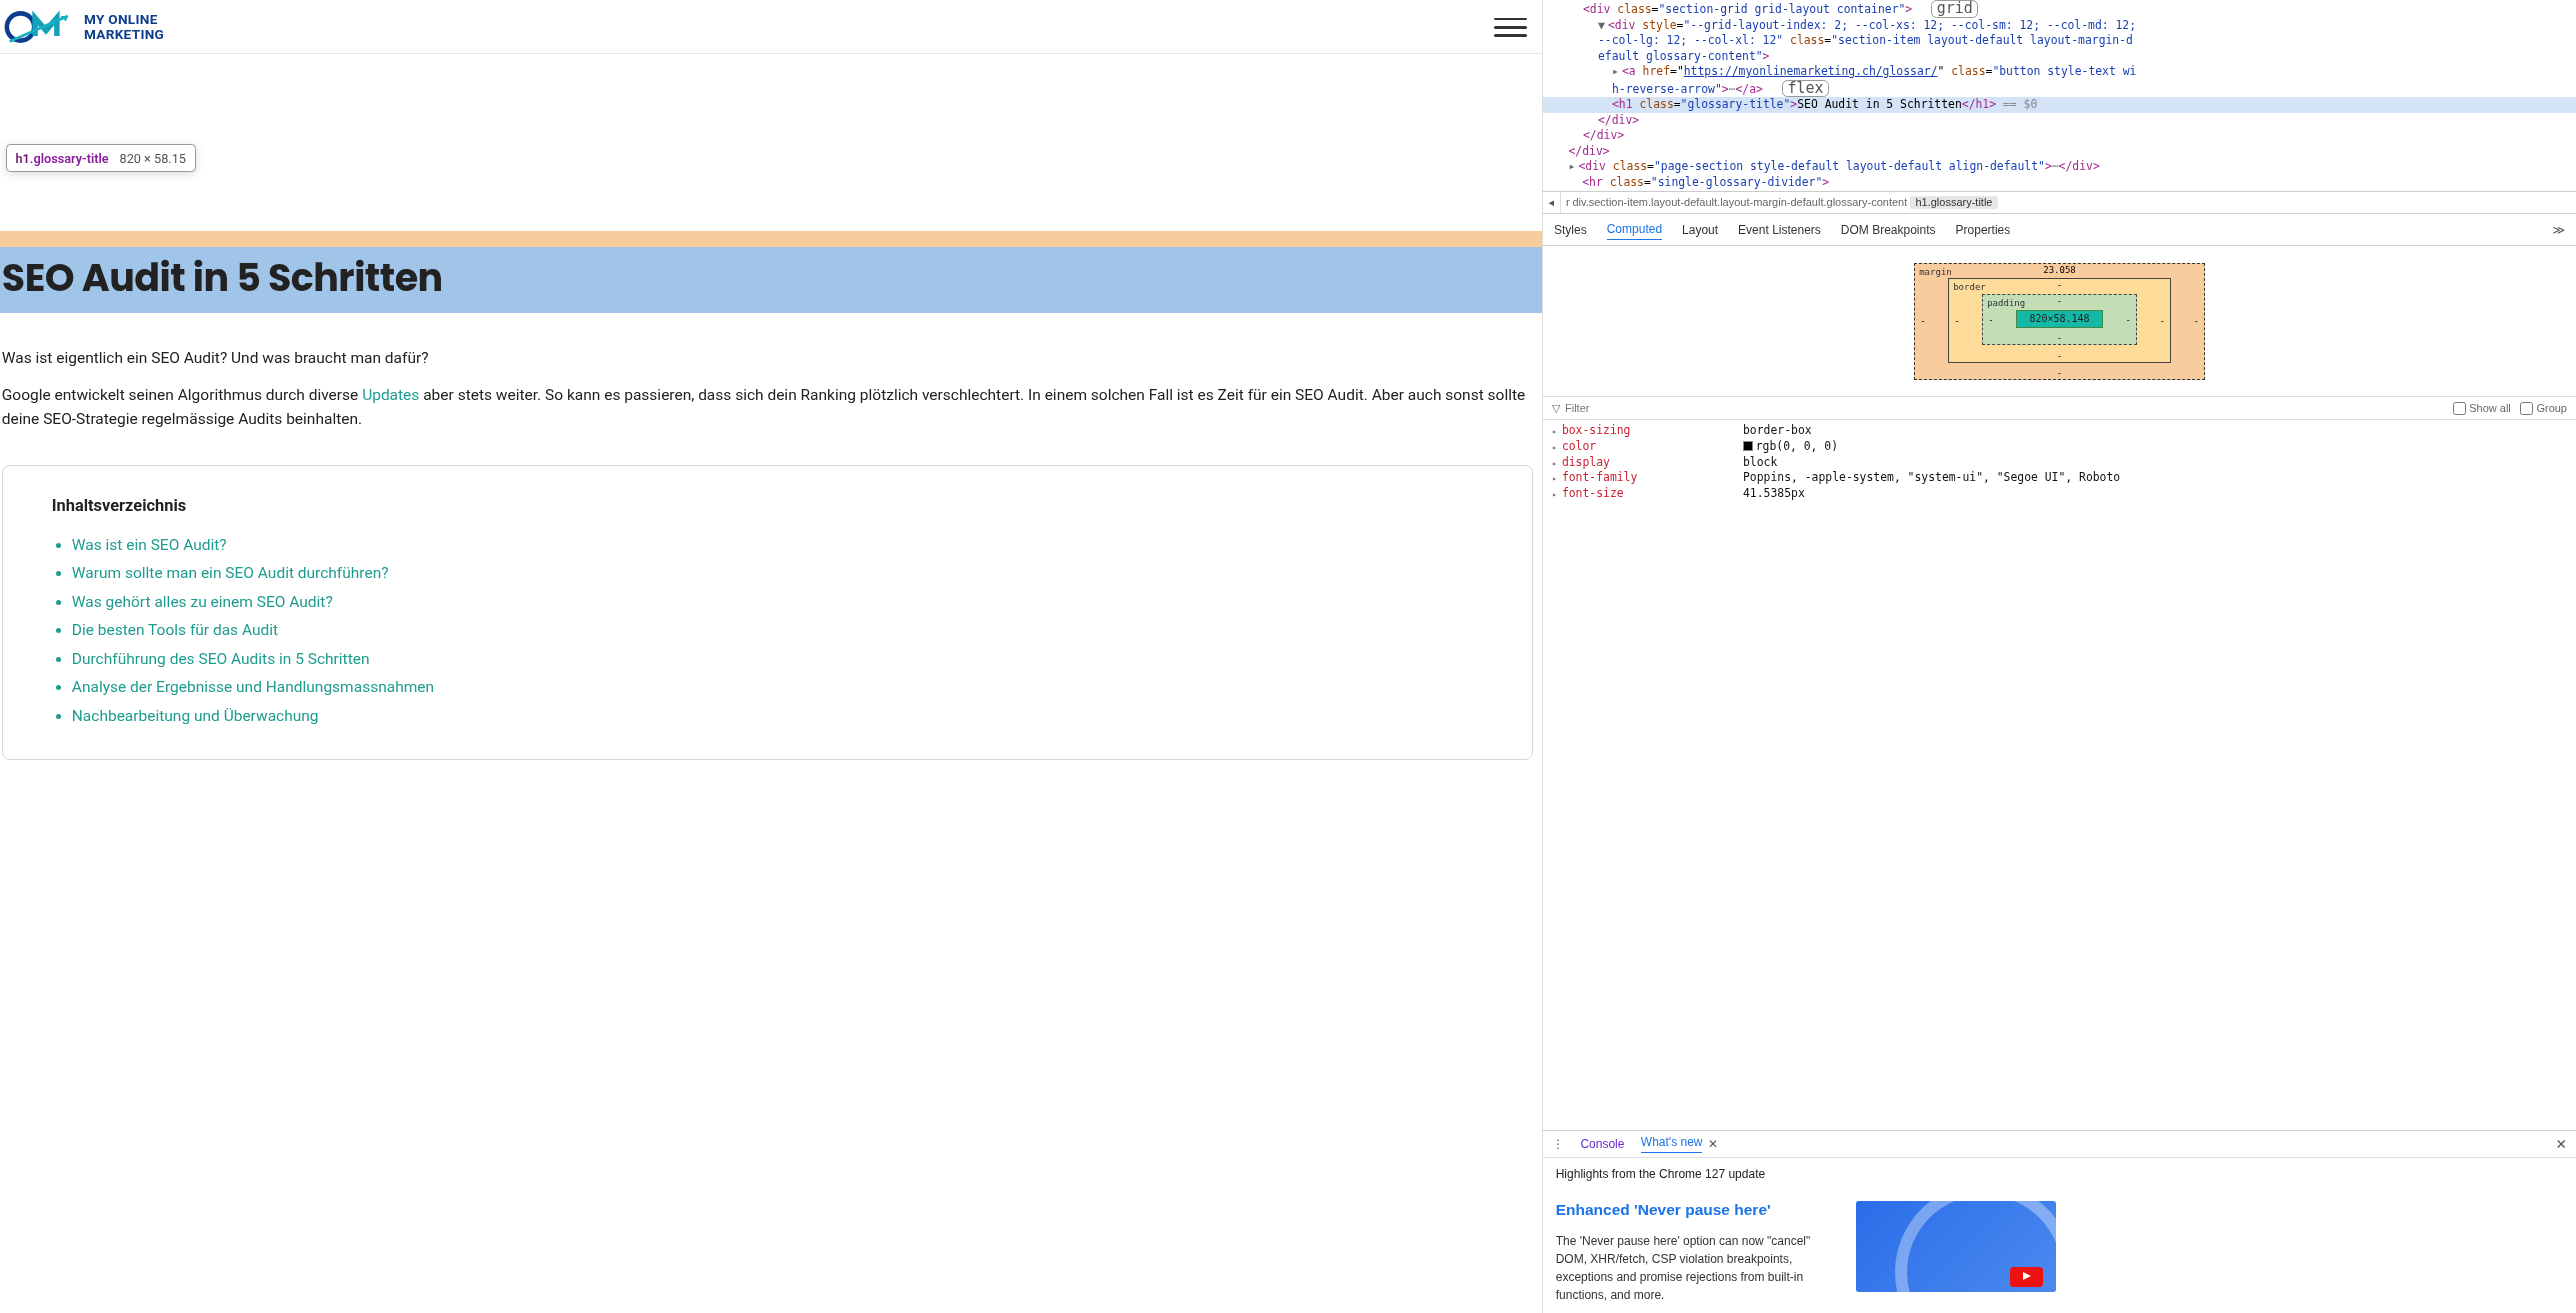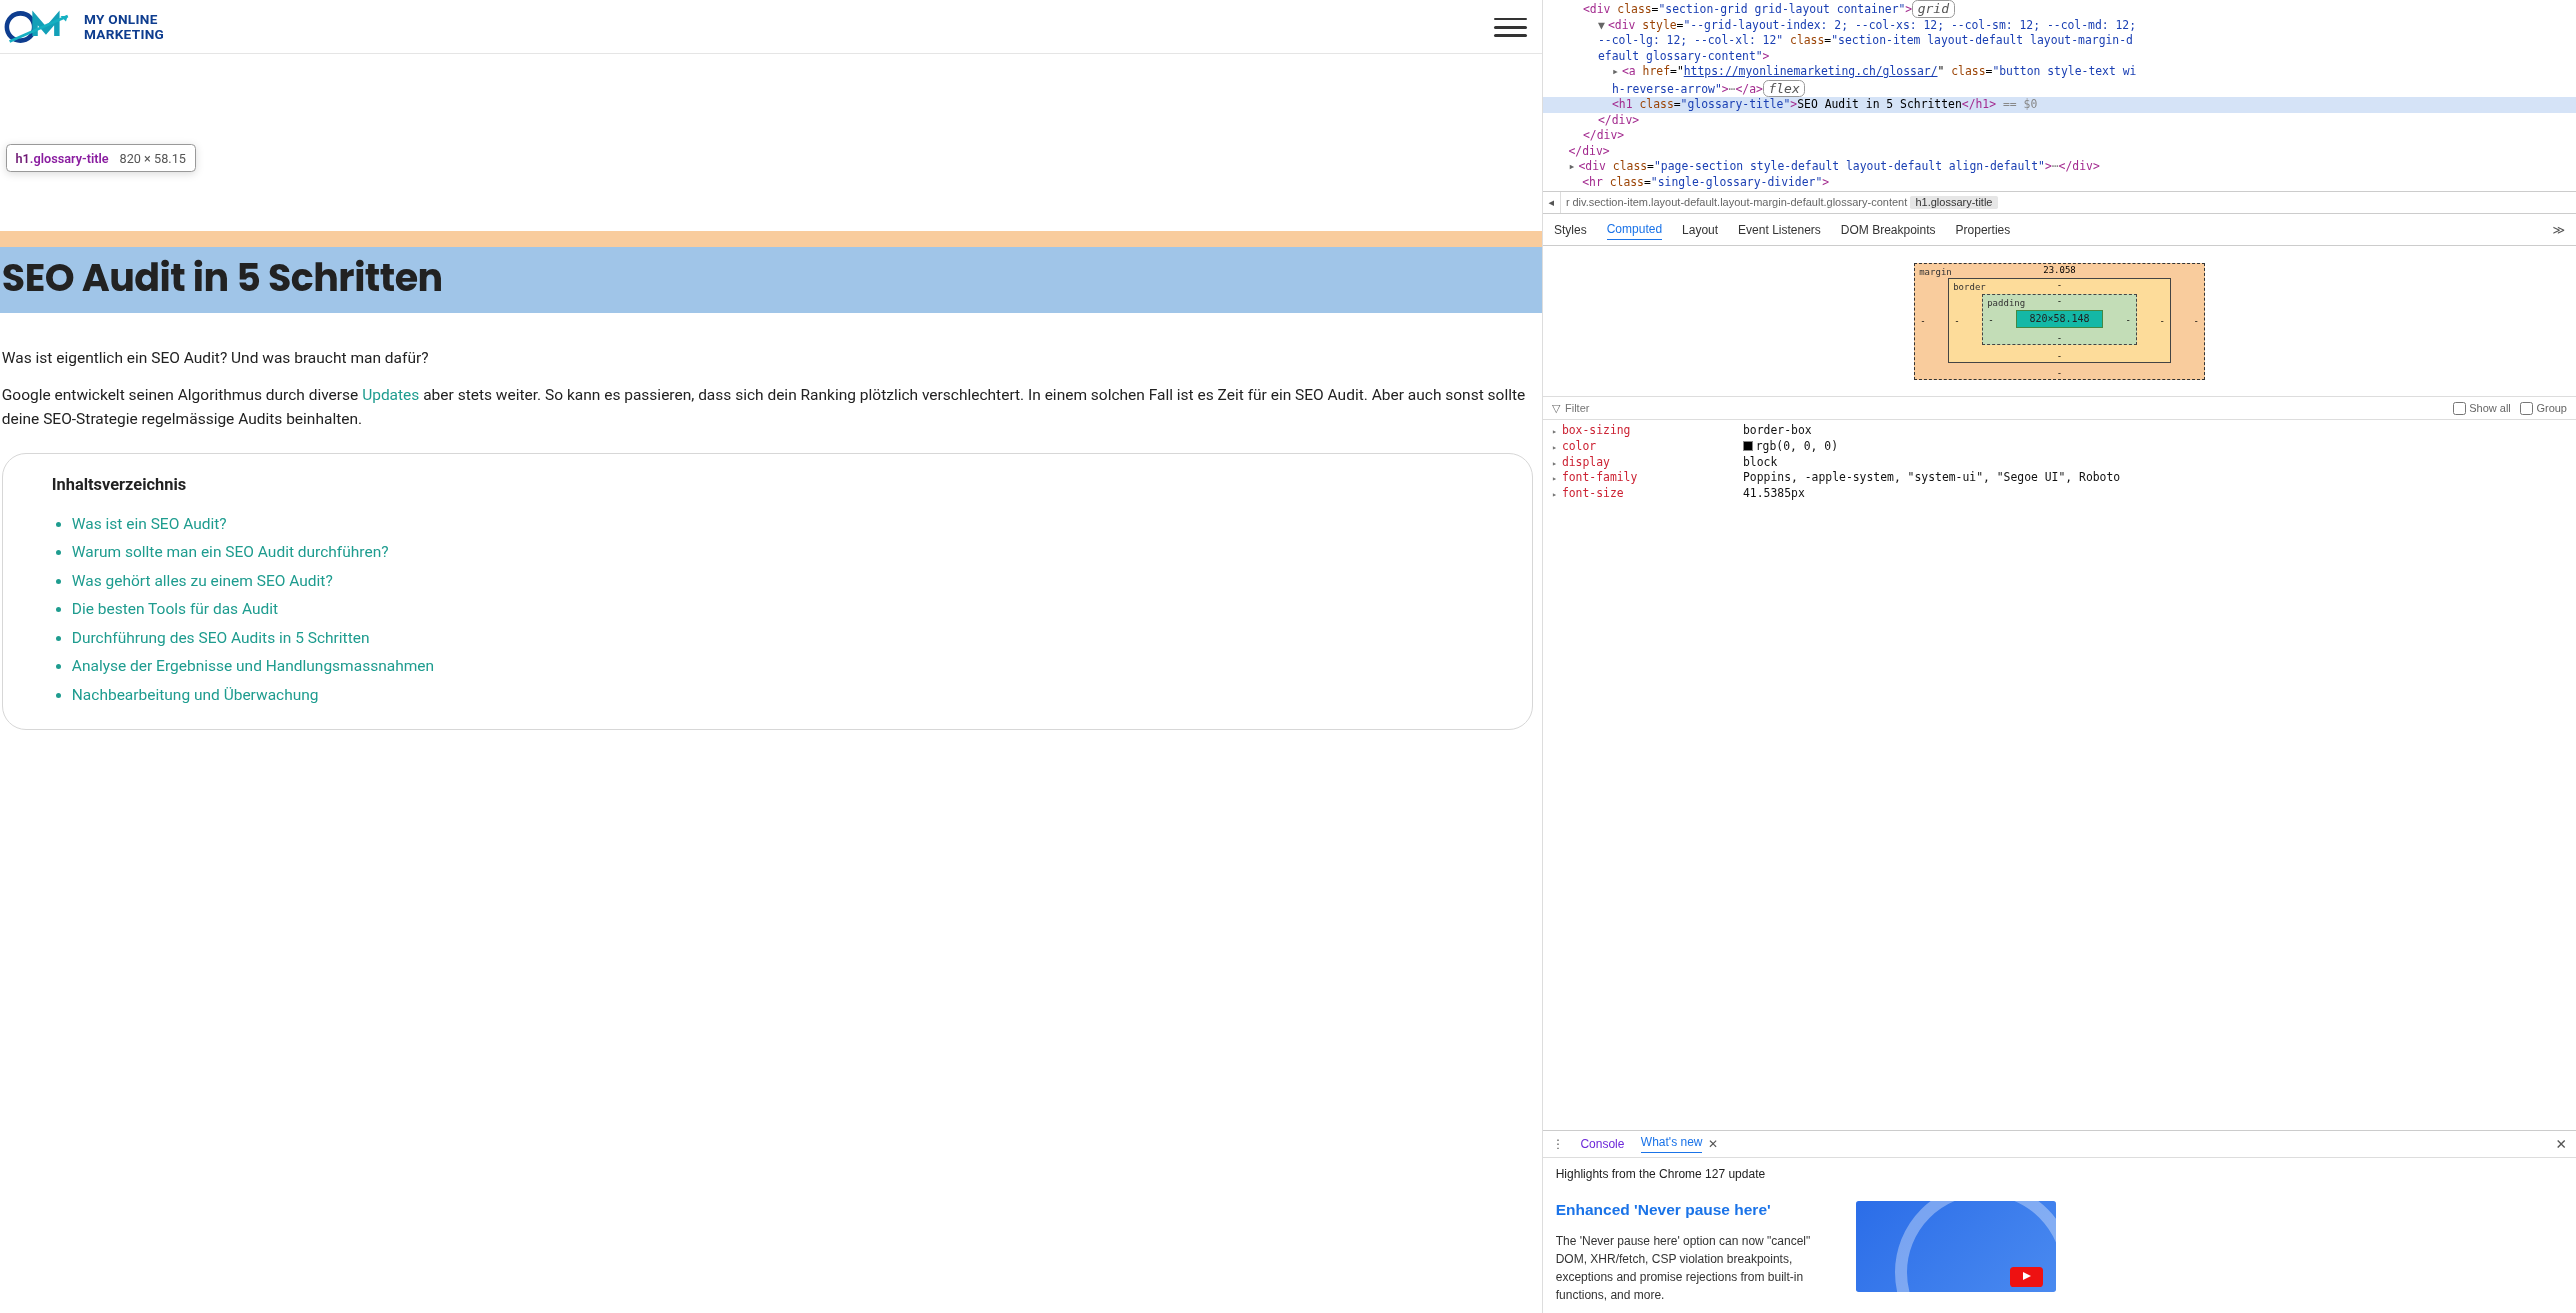--- a/index.html
+++ b/index.html
@@ -21,38 +21,38 @@
 
 .highlight-wrap { margin-top: 177px; }
 .margin-hl { background: #f9cc9d; height: 16.4px; }
 .content-hl { background: #a0c5e8; padding: 1.8px 0 7.3px 1.8px; }
 .content-hl h1 { font-family: Poppins, -apple-system, sans-serif; font-size: 38px; font-weight: 700; color: #222; letter-spacing: -0.5px; }
 
 .article { padding: 20px 9px 36px 1.8px; color: #222; font-size: 15.5px; line-height: 1.55; }
 .article p { margin: 12.7px 0; }
 .article a { color: #1e9c8f; text-decoration: none; }
 
-.toc-card { margin-top: 22px; border: 0.9px solid #d7d7d7; border-radius: 24px; padding: 18px 49px; }
+.toc-card { margin-top: 34px; border: 0.9px solid #d7d7d7; border-radius: 8px; padding: 27px 49px; }
 .toc-card h3 { font-size: 16.4px; font-weight: 700; margin-bottom: 14.6px; }
 .toc-card ul { list-style: disc; padding-left: 20px; }
 .toc-card li { margin: 4.5px 0; }
 .toc-card li::marker { color: #1e9c8f; }
 .toc-card a { color: #1e9c8f; text-decoration: none; font-size: 15.5px; }
 
 
 .devtools { width: 40.1%; display: flex; flex-direction: column; background: #fff; font-family: Menlo, Monaco, Consolas, monospace; font-size: 11px; }
 
 .dom-pane { flex: 0 0 191px; overflow: auto; font-size: 11.4px; line-height: 15.5px; padding-top: 0; }
 .dom-line { white-space: nowrap; padding: 0 3.6px; }
 .dom-line.sel { background: #d5e3f7; position: relative; }
 .dom-line.sel::before { content: "⋯"; position: absolute; left: -7.3px; color: #666; }
 .ind1 { padding-left: 40px; } .ind2 { padding-left: 55px; } .ind3 { padding-left: 69px; } .ind0 { padding-left: 25.5px; }
 .tri { color: #666; display: inline-block; width: 10px; }
 .dom-line .tag { color: #a32b8f; } .dom-line .attr-n { color: #9b4406; } .dom-line .attr-v { color: #1a3fb3; } .dom-line .attr-u { color: #1a3fb3; text-decoration: underline; } .dom-line .dim { color: #888; } .dom-line .txt { color: #000; }
-.badge { display: inline-block; border: 0.9px solid #999; border-radius: 5.5px; padding: 0 4.5px; font-size: 13px; color: #555; margin-left: 0; font-style: italic; }
+.badge { display: inline-block; border: 0.9px solid #999; border-radius: 5.5px; padding: 0 4.5px; font-size: 15px; color: #555; margin-left: 19px; }
 
 .crumb-bar { display: flex; border-top: 0.9px solid #ccc; border-bottom: 0.9px solid #ccc; font-size: 11px; font-family: -apple-system, sans-serif; overflow: hidden; }
 .crumb-nav { padding: 3.6px 5.5px; color: #555; cursor: pointer; border-right: 0.9px solid #ddd; }
 .crumb-row { flex: 1; display: flex; align-items: center; gap: 2.7px; overflow: hidden; padding: 3.6px 5.5px; color: #666; }
 .crumb-row .last { background: #e6e6e6; padding: 0.9px 5.5px; border-radius: 1.8px; color: #333; }
 
 .tabs { display: flex; gap: 20px; padding: 5.5px 11px; border-bottom: 0.9px solid #ccc; font-family: -apple-system, sans-serif; font-size: 12px; align-items: center; }
 .tabs .tab { color: #333; cursor: pointer; padding: 2.7px 0; }
 .tabs .tab.active { color: #1a73e8; border-bottom: 1.8px solid #1a73e8; }
 .tabs .more { margin-left: auto; color: #555; }

